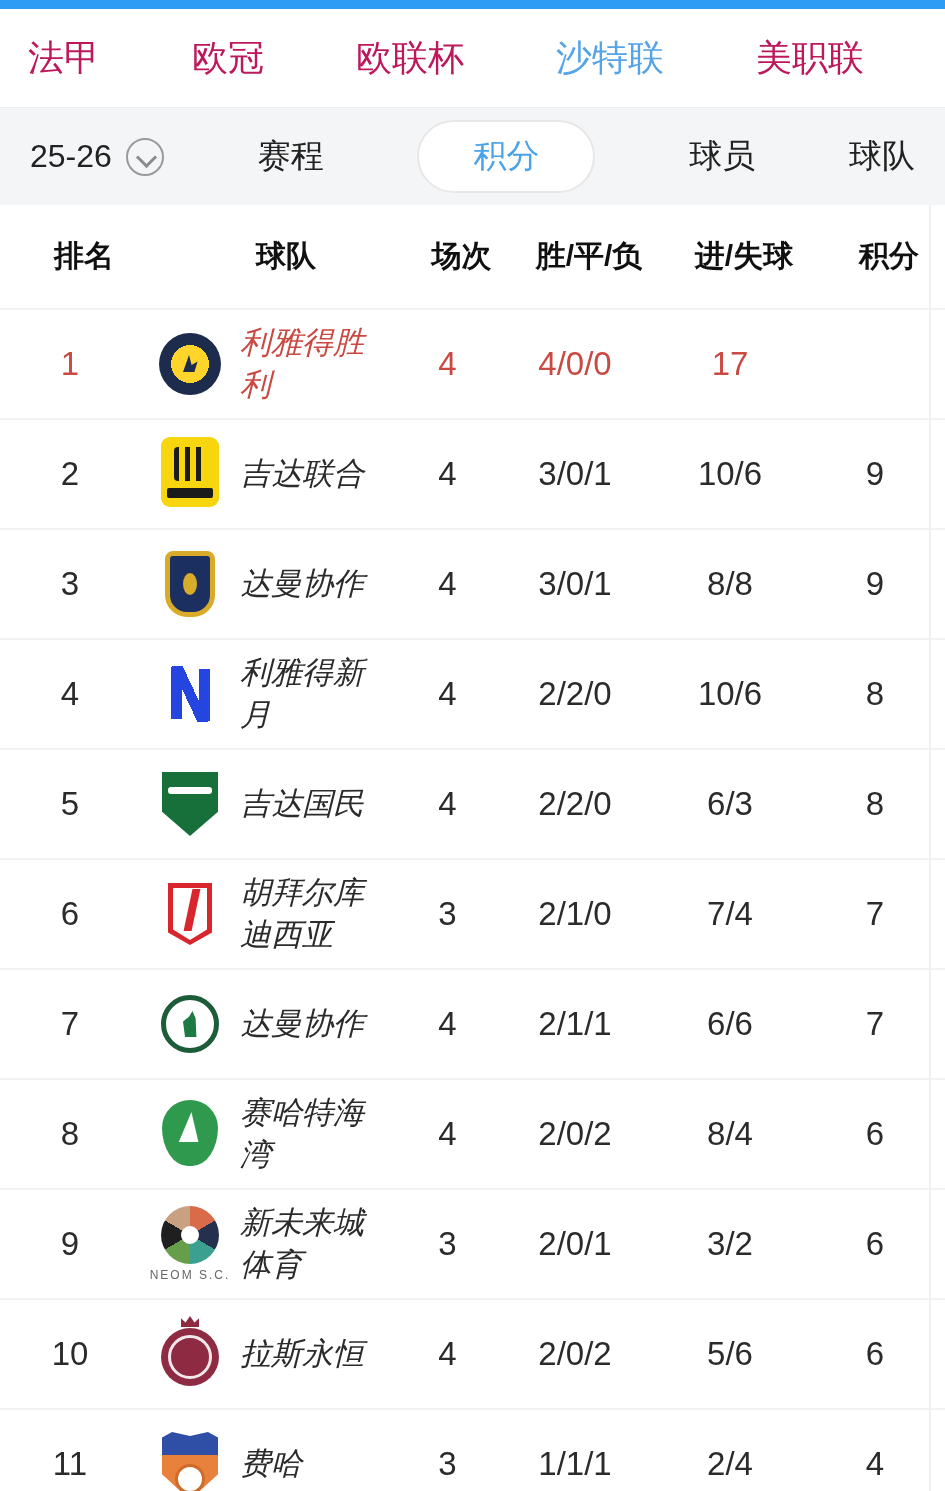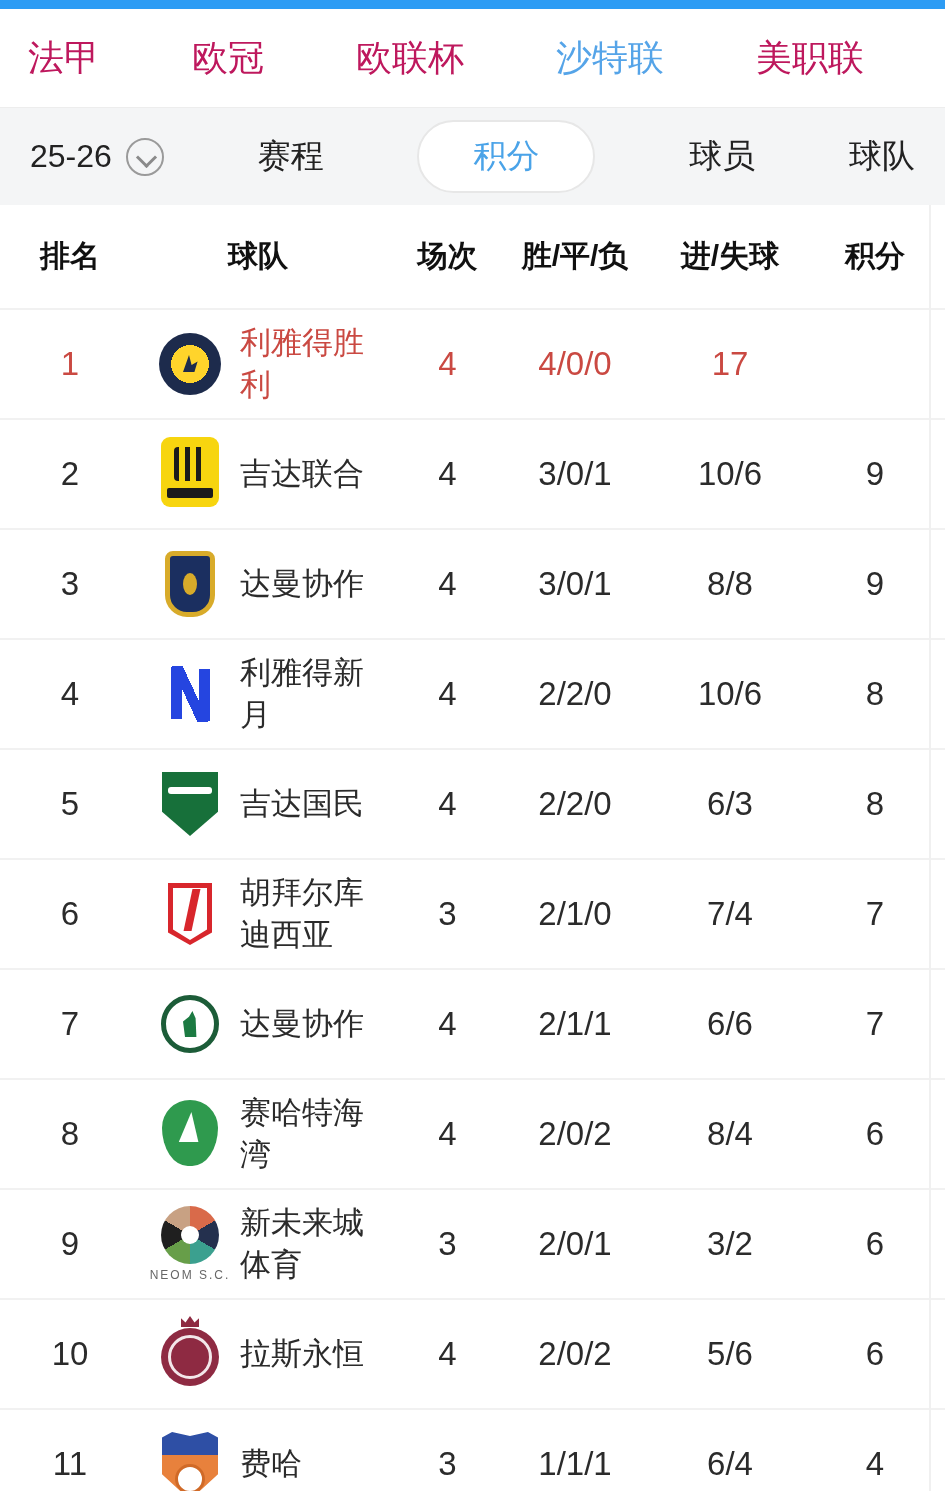--- a/index.html
+++ b/index.html
@@ -30,28 +30,28 @@
   .filter-tab.pill { background:#fff; border:2px solid #e7e7e7; border-radius:40px;
     padding:12px 54px; color:#4aa3e8; }
 
   
   .table-wrap { position:relative; background:#fff; }
   .v-divider { position:absolute; left:929px; top:0; bottom:0; width:2px;
     background:#f0f0f0; }
   .grid { display:grid; grid-template-columns:140px 100px 160px 95px 160px 150px 140px;
     align-items:center; }
   .thead { height:103px; font-weight:700; font-size:30px; color:#101010; }
-  .thead .h { text-align:center; }
+  .thead .h { text-align:center;padding-left:28px; }
   .thead .h.team-h { text-align:left; margin-left:-12px; }
   .row { height:110px; border-top:2px solid #f1f1f1; background:#fff; cursor:pointer; }
   .c { text-align:center; font-size:33px; color:#2b2b2b; }
   .c.rank { font-size:33px; }
   .c.name { text-align:left; }
   .c.name span { display:inline-block; width:130px; font-size:31px; line-height:42px;
-    word-break:break-all; }
+    word-break:break-all;font-style:italic; }
   .row.highlight .c, .row.highlight .c.name span { color:#ca4942; }
 
   
   .logo-cell { display:flex; flex-direction:column; align-items:center;
     justify-content:center; }
   .badge { width:62px; height:62px; position:relative; flex:0 0 auto; }
   .badge-caption { font-size:12px; color:#666; letter-spacing:2px; margin-top:4px;
     white-space:nowrap; }
 
   [data-badge="al-nassr"] { border-radius:50%;
@@ -283,16 +283,16 @@
   </div>
 
   <div class="grid row">
     <div class="c rank">11</div>
     <div class="c logo-cell">
       <div class="badge" data-badge="al-fayha"></div>
     </div>
     <div class="c name"><span>费哈</span></div>
     <div class="c">3</div>
     <div class="c">1/1/1</div>
-    <div class="c">6/4</div>
+    <div class="c">2/4</div>
     <div class="c">4</div>
   </div>
 </div>
 
 </body></html>

